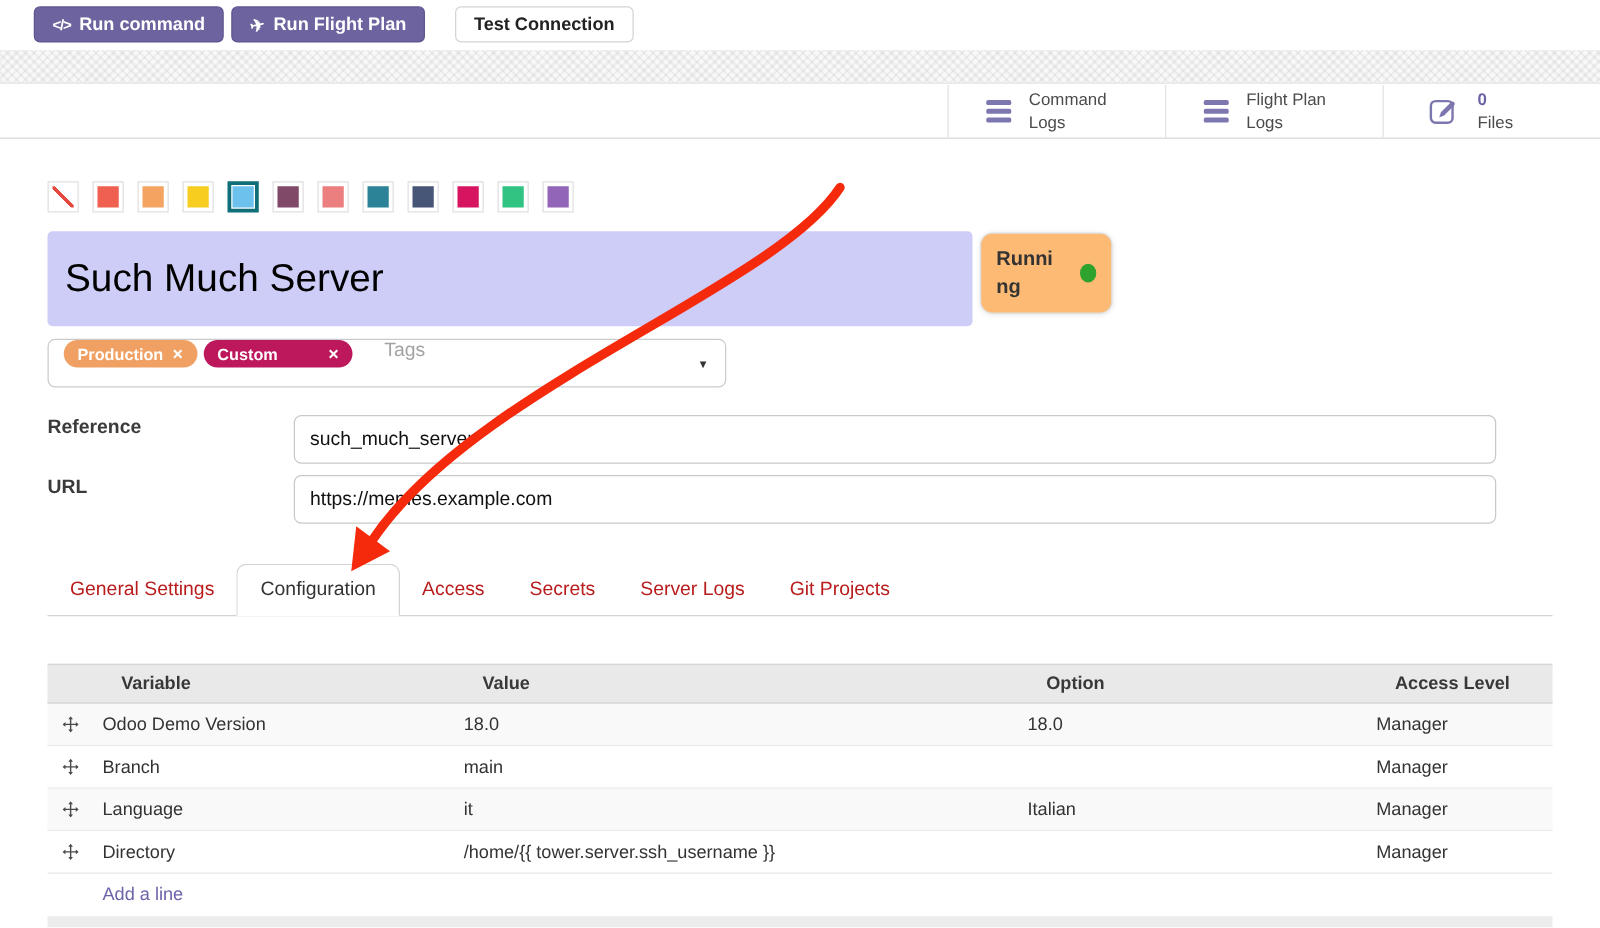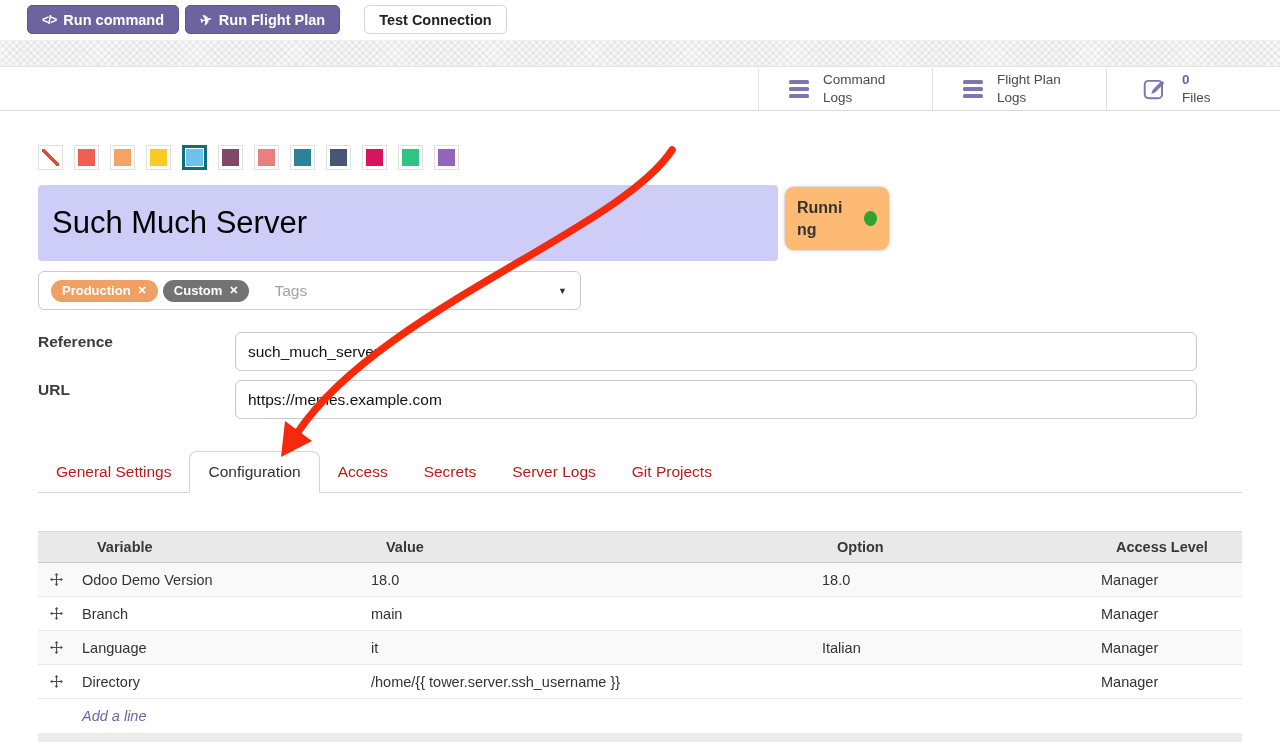--- a/index.html
+++ b/index.html
@@ -61,21 +61,21 @@
                   background:#fdba74; border:1px solid #dedede; border-radius:10px;
                   box-shadow:0 1px 4px rgba(0,0,0,.10); display:flex; align-items:center;
                   padding:8px 12px; }
   .status-text { width:52px; font-size:16px; font-weight:bold; color:#333;
                  line-height:1.35; overflow-wrap:anywhere; }
   .status-dot { width:13px; height:15px; border-radius:50%; margin-left:auto; }
 
   
   .tags-box { position:absolute; left:38px; top:271px; width:543px; height:39px;
               border:1px solid #cbcbcb; border-radius:6px; display:flex;
-              align-items:center; padding:0 12px; }
+              padding:0 12px; }
   .pill { height:22px; border-radius:11px; display:inline-flex; align-items:center;
           padding:0 11px; color:#fff; font-size:13px; font-weight:bold; margin-right:5px; }
   .pill .x { margin-left:7px; font-size:11px; cursor:pointer; }
   .tags-placeholder { color:#a3a3a3; font-size:15.5px; margin-left:20px; }
   .caret { position:absolute; right:13px; top:14px; font-size:9px; color:#333; cursor:pointer; }
 
   
   .field-label { position:absolute; left:38px; font-size:15.5px; font-weight:bold; color:#3b3b3b; }
   .field-input { position:absolute; left:235px; width:962px; height:39px;
                  border:1px solid #c9c9c9; border-radius:6px; font-size:15.5px;
@@ -95,21 +95,21 @@
   .t-head, .t-row, .t-addrow {
     display:grid; grid-template-columns:36px 289px 451px 279px 1fr; align-items:center; }
   .t-head { height:32px; background:#e9e9e9; border-top:1px solid #d5d5d5;
             border-bottom:1px solid #cccccc; font-weight:bold; color:#383838;padding-left:15px; }
   .t-head > div { padding-left:8px; }
   .t-row { height:34px; border-bottom:1px solid #e8e8e8; color:#333; background:#fff; }
   .t-row.alt { background:#f9f9f9; }
   .t-row > div { padding-left:8px; }
   .handle { display:flex; justify-content:center; align-items:center; color:#4a4a4a;
             cursor:grab; padding-left:0 !important; }
-  .t-addrow { height:34px;font-style:italic; }
+  .t-addrow { height:34px; }
   .add-line { grid-column:2 / 6; padding-left:8px; color:#6a64a8; font-size:14.5px; cursor:pointer; }
   .t-footer { height:9px; background:#ececec; }
 
   
   .arrow-overlay { position:absolute; left:0; top:0; width:1280px; height:742px;
                    pointer-events:none; z-index:50; }
 </style>
 </head>
 <body>
 
@@ -215,21 +215,21 @@
   <div class="status-badge">
     <span class="status-text">Running</span>
     <span class="status-dot" style="background-color: rgb(45, 163, 45);"></span>
   </div>
 
   <div class="tags-box">
     <span class="pill" style="background-color: rgb(241, 160, 99);">
       <span>Production</span>
       <span class="x">✕</span>
     </span>
-    <span class="pill" style="background-color: #737373;">
+    <span class="pill" style="background-color: #be185d; gap: 33px;">
       <span>Custom</span>
       <span class="x">✕</span>
     </span>
     <span class="tags-placeholder">Tags</span>
     <span class="caret">▼</span>
   </div>
 
   <label class="field-label" style="top:333px;">Reference</label>
   <input class="field-input" style="top: 332px;" value="such_much_server">
   <label class="field-label" style="top:381px;">URL</label>

